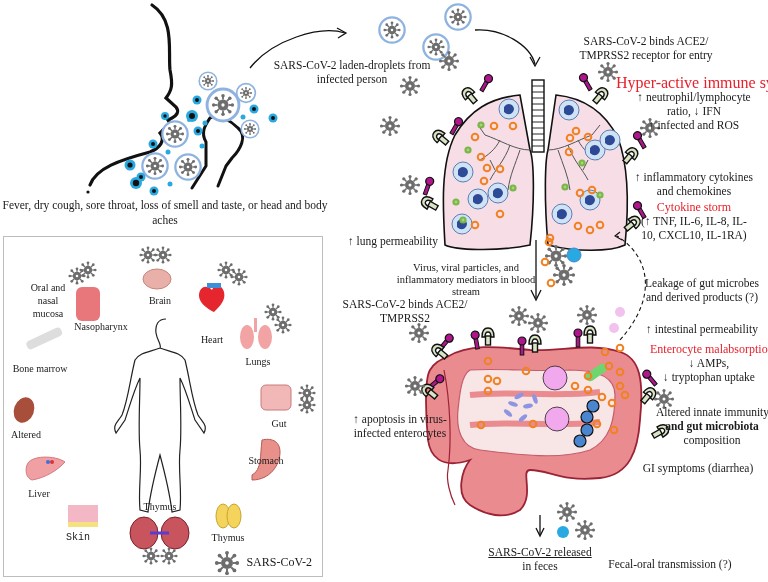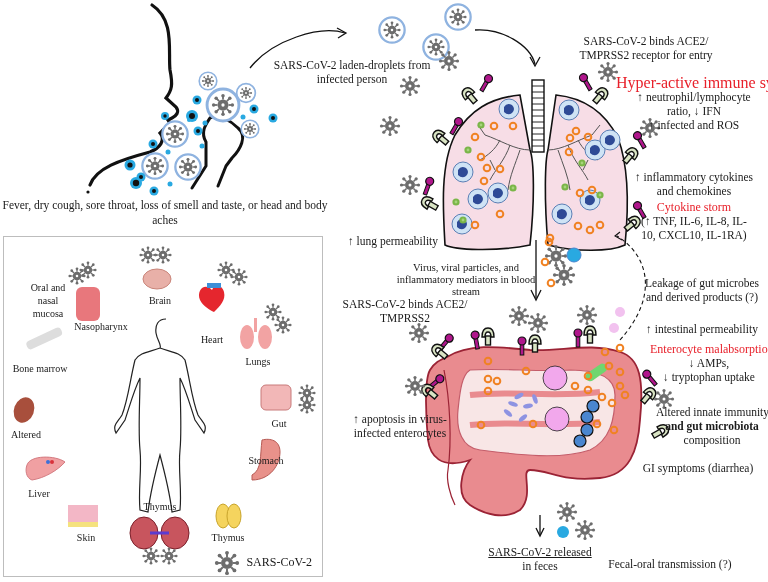--- a/index.html
+++ b/index.html
@@ -411,16 +411,16 @@
 <div class="organ-label" style="left:66px;top:320px;width:70px;">Nasopharynx</div>
 <div class="organ-label" style="left:140px;top:294px;width:40px;">Brain</div>
 <div class="organ-label" style="left:192px;top:317px;width:40px;margin-top:16px;">Heart</div>
 <div class="organ-label" style="left:238px;top:355px;width:40px;">Lungs</div>
 <div class="organ-label" style="left:5px;top:362px;width:70px;">Bone marrow</div>
 <div class="organ-label" style="left:262px;top:417px;width:34px;">Gut</div>
 <div class="organ-label" style="left:8px;top:428px;width:36px;">Altered</div>
 <div class="organ-label" style="left:230px;top:454px;width:50px;margin-left:11px;">Stomach</div>
 <div class="organ-label" style="left:24px;top:487px;width:30px;">Liver</div>
 <div class="organ-label" style="left:138px;top:500px;width:44px;">Thymus</div>
-<div class="organ-label" style="left:72px;top:531px;width:28px;">Skin</div>
+<div class="organ-label" style="left:64px;top:531px;width:28px;font-family:Liberation Mono, monospace;">Skin</div>
 <div class="organ-label" style="left:208px;top:531px;width:40px;">Thymus</div>
 
 <div class="organ-label" style="left:240px;top:556px;width:72px;font-size:12px;text-align:right;">SARS-CoV-2</div>
 
 </body></html>

